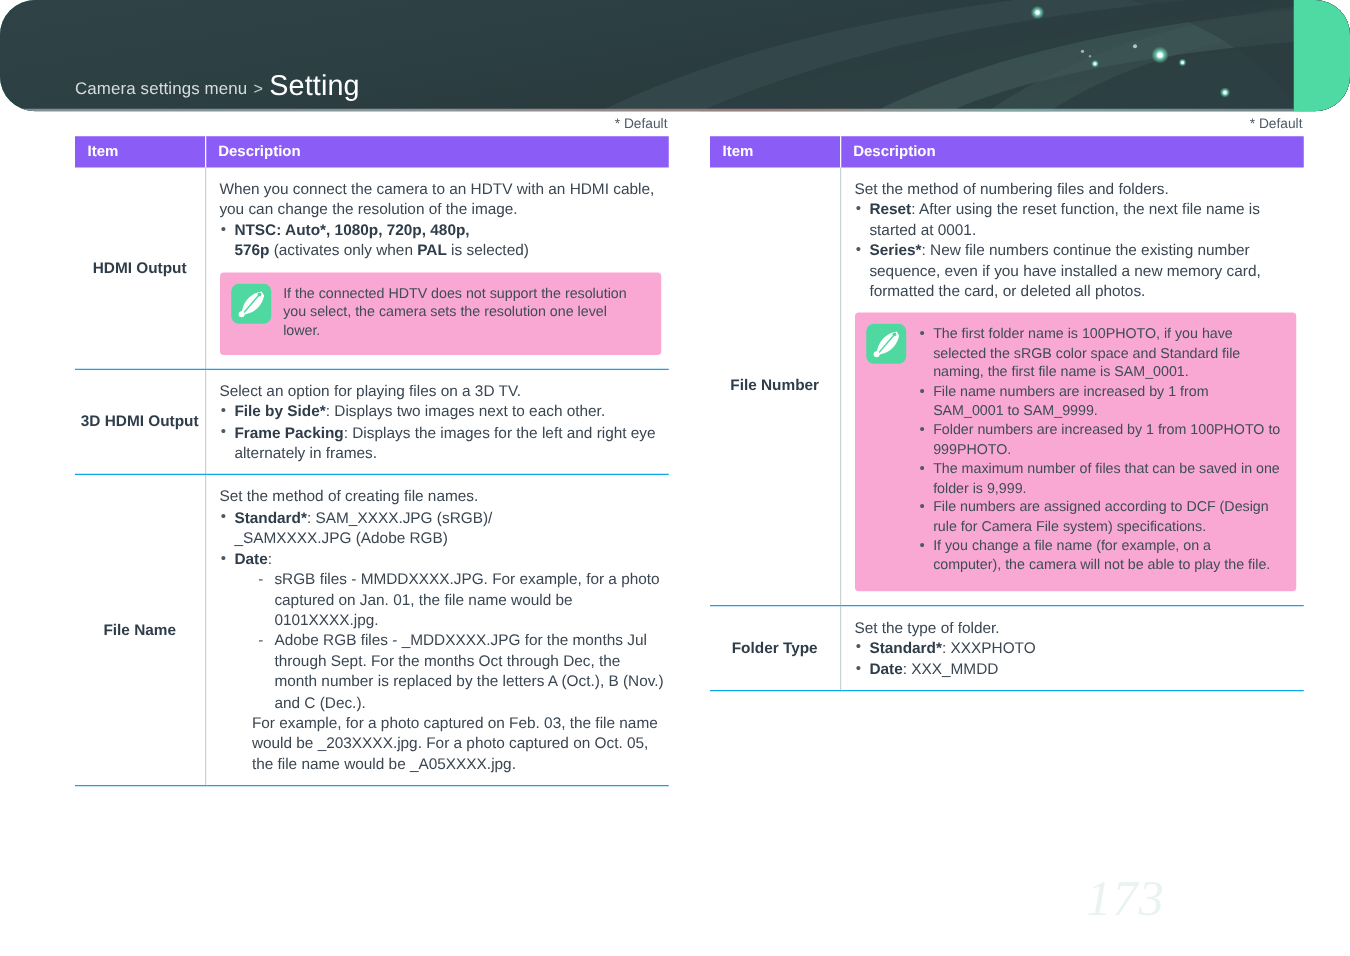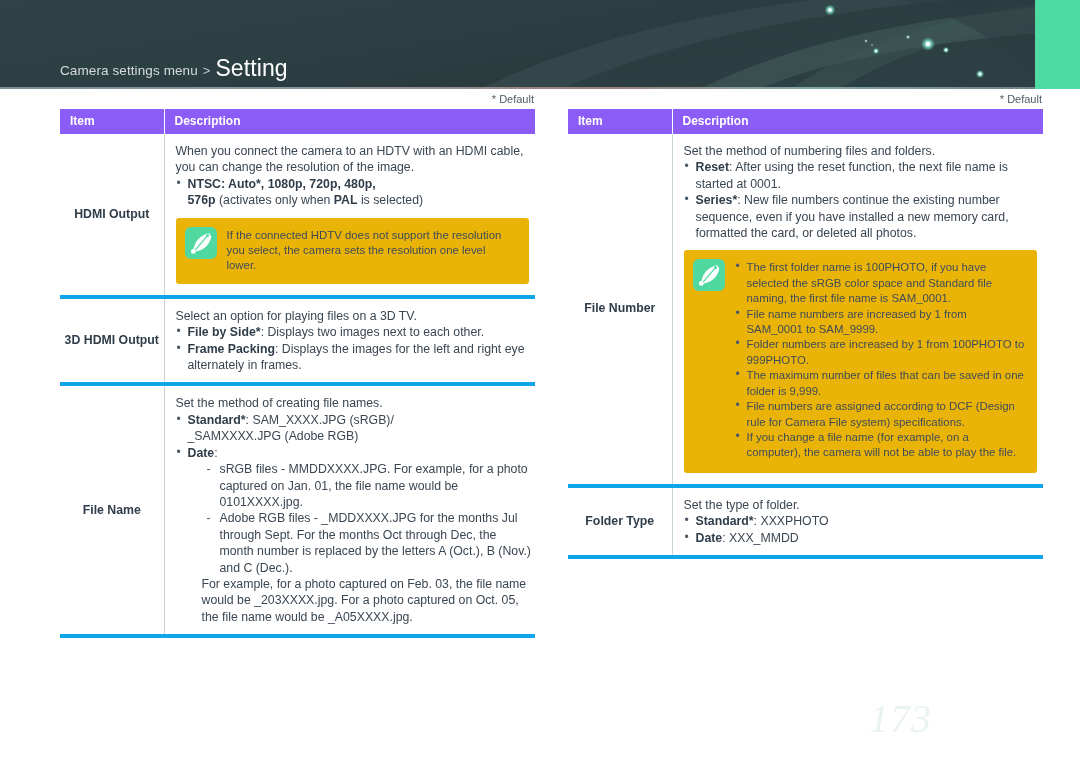--- a/index.html
+++ b/index.html
@@ -18,20 +18,21 @@
   }
 
   
   .banner {
     position: absolute;
     top: 0; left: 0;
     width: 1080px;
     height: 89px;
     background: #0f766e;
     overflow: hidden;
+    border-radius: 28px;
   }
   .banner-art {
     position: absolute;
     top: 0; left: 0;
     width: 1080px;
     height: 89px;
   }
   .banner-green {
     position: absolute;
     top: 0;
@@ -118,21 +119,21 @@
     padding: 5px 0 6px 10px;
     height: 22px;
     vertical-align: middle;
   }
   table.spec thead th.th-item {
     border-right: 1px solid #ffffff;
   }
 
   table.spec tbody td {
     vertical-align: middle;
-    border-bottom: 4px solid #0ea5e9;
+    border-bottom: 1px solid #0ea5e9;
     padding: 9px 0 9px 4px;
     font-size: 12.3px;
     line-height: 16.4px;
   }
   table.spec tbody tr:first-child td { border-top: none; }
   table.spec tbody td.td-item {
     text-align: center;
     font-weight: bold;
     color: #2f3d4a;
     border-right: 1px solid #c9d4d6;
@@ -183,21 +184,21 @@
     left: 1px;
     top: 0px;
     color: #4d5a66;
   }
   .plain-line { padding-left: 14px; }
 
   b, strong { font-weight: bold; color: #2f3d4a; }
 
   
   .notebox {
-    background: #eab308;
+    background: #f9a8d4;
     border-radius: 3px;
     margin-top: 9px;
     margin-bottom: 2px;
     margin-right: 2px;
     padding: 9px 11px 10px 9px;
     display: flex;
     gap: 10px;
     align-items: flex-start;
   }
   .notebox.tall { padding-bottom: 12px; }

